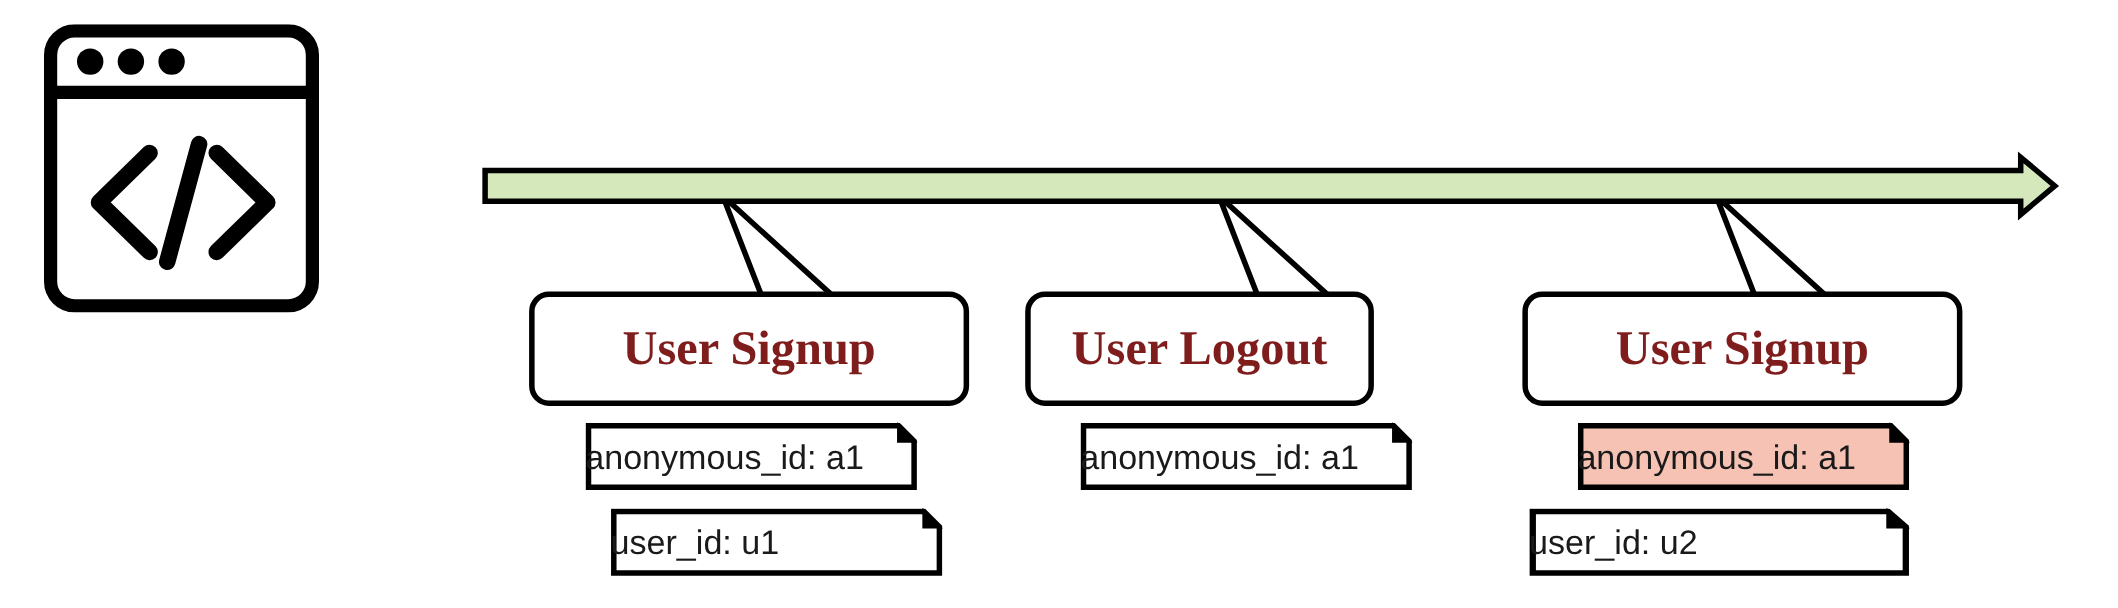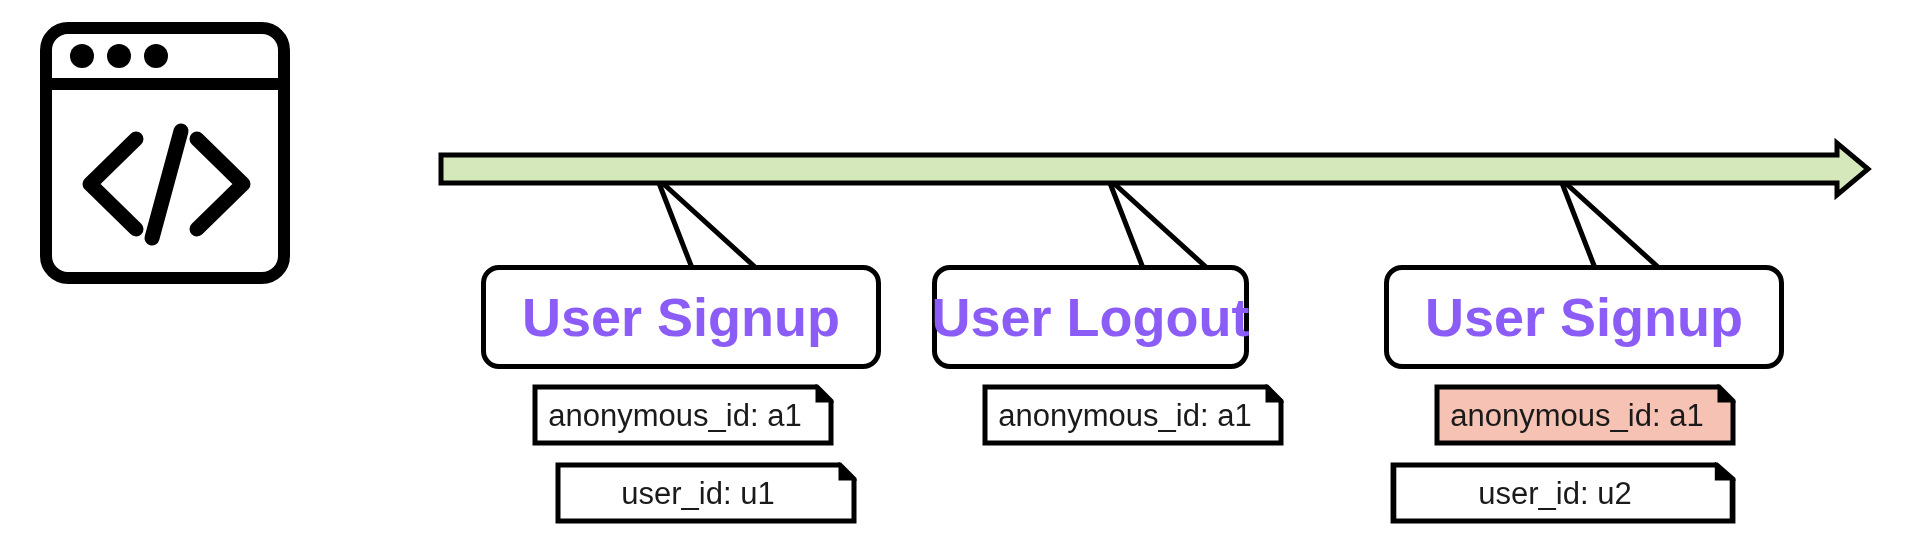--- a/index.html
+++ b/index.html
@@ -43,37 +43,37 @@
     box-sizing: border-box;
     background: #ffffff;
     border: 5px solid #000000;
     border-radius: 18px;
     display: flex;
     align-items: center;
     justify-content: center;
     height: 104px;
   }
   .event-box-label {
-    font-family: Liberation Sans, sans-serif;
+    font-family: Liberation Serif, serif;
     font-weight: bold;
-    font-size: 54px;
+    font-size: 44px;
     line-height: 1;
-    color: #8b5cf6;
+    color: #7f1d1d;
     letter-spacing: 0px;
     white-space: nowrap;
   }
 
   
   .note-box {
     position: absolute;
     box-sizing: border-box;
     height: 62px;
     display: flex;
     align-items: center;
-    justify-content: center;
+    justify-content: flex-start;
   }
   .note-box .note-shape {
     position: absolute;
     left: 0;
     top: 0;
     width: 100%;
     height: 100%;
   }
   .note-label {
     position: relative;

